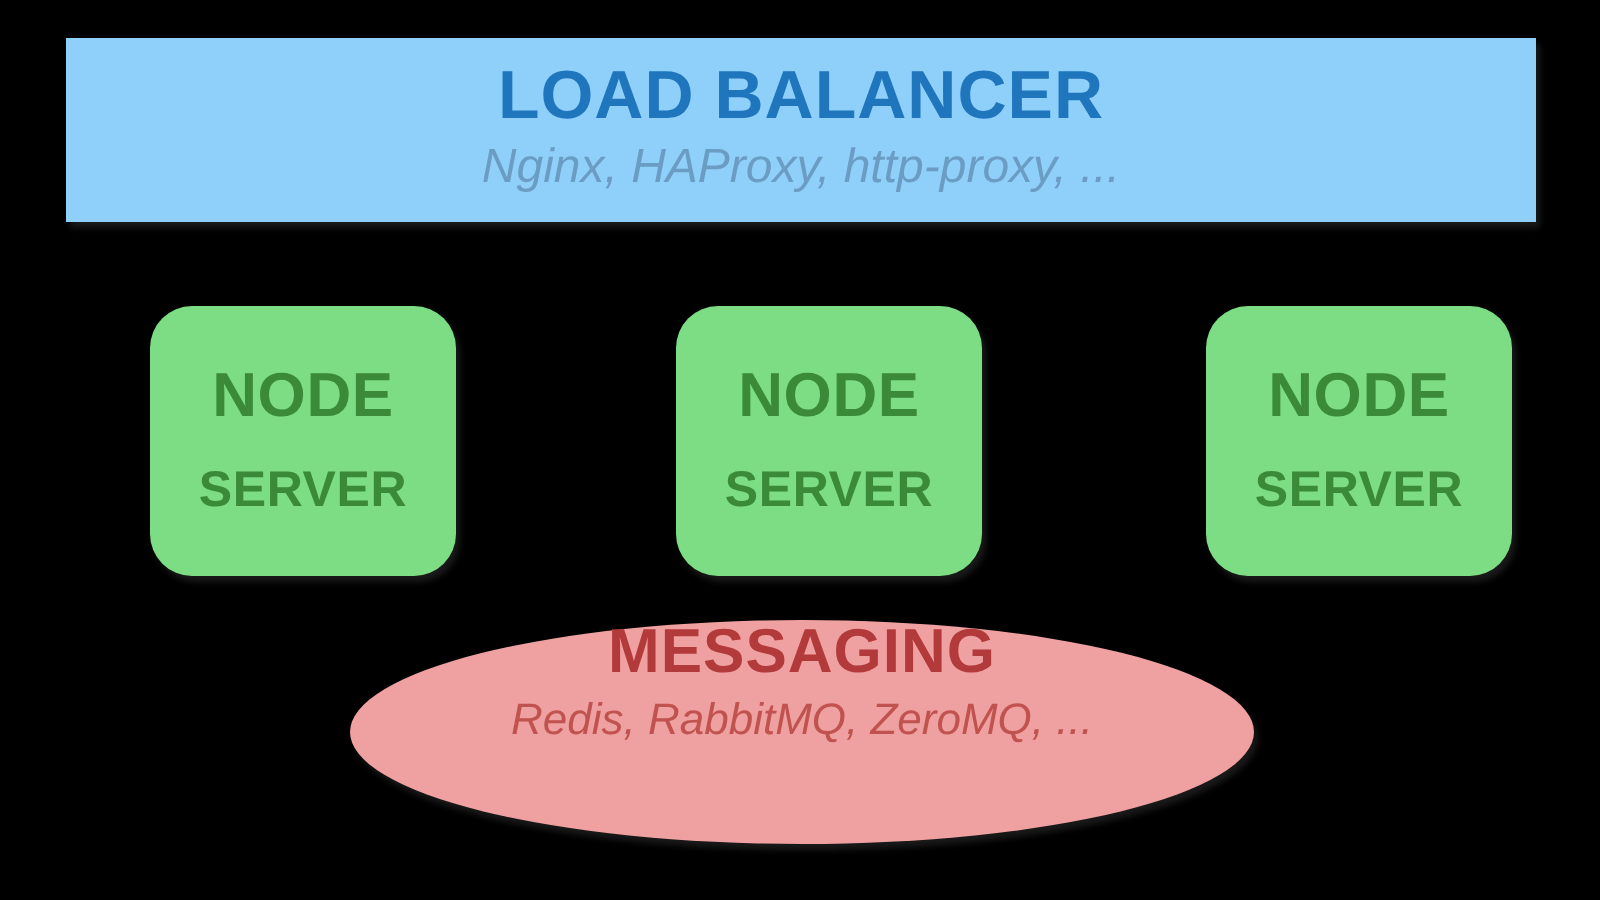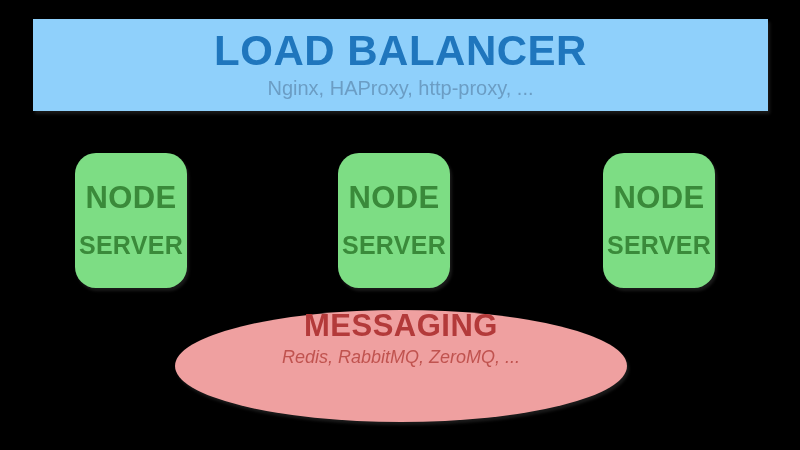--- a/index.html
+++ b/index.html
@@ -28,41 +28,42 @@
     height: 92px;
     background: #8fd0fb;
     box-shadow: 2px 3px 3px rgba(255,255,255,0.10);
     display: flex;
     flex-direction: column;
     align-items: center;
     justify-content: center;
     box-sizing: border-box;
   }
   #load-balancer .lb-title {
-    font-size: 42px;
+    font-size: 34px;
     font-weight: bold;
     color: #1f76bd;
     letter-spacing: 0.5px;
     line-height: 1.05;
     white-space: nowrap;
   }
   #load-balancer .lb-subtitle {
-    font-size: 20px;
+    font-size: 24px;
+    font-style: italic;
     color: #6b9dc4;
     line-height: 1.25;
     margin-top: 3px;
     text-align: center;
     white-space: nowrap;
   }
 
   
   .node-box {
     position: absolute;
     top: 153px;
-    width: 112px;
+    width: 153px;
     height: 135px;
     background: #7ddd84;
     border-radius: 21px;
     box-shadow: 2px 3px 3px rgba(255,255,255,0.10);
     display: flex;
     flex-direction: column;
     align-items: center;
     justify-content: center;
     box-sizing: border-box;
   }
@@ -105,21 +106,21 @@
   }
   #messaging .msg-title {
     font-size: 31px;
     font-weight: bold;
     color: #b33a3a;
     letter-spacing: 0.5px;
     line-height: 1.05;
     white-space: nowrap;
   }
   #messaging .msg-subtitle {
-    font-size: 18px;
+    font-size: 22px;
     font-style: italic;
     color: #c0534f;
     line-height: 1.25;
     margin-top: 3px;
     white-space: nowrap;
   }
 </style>
 </head>
 <body>
 

